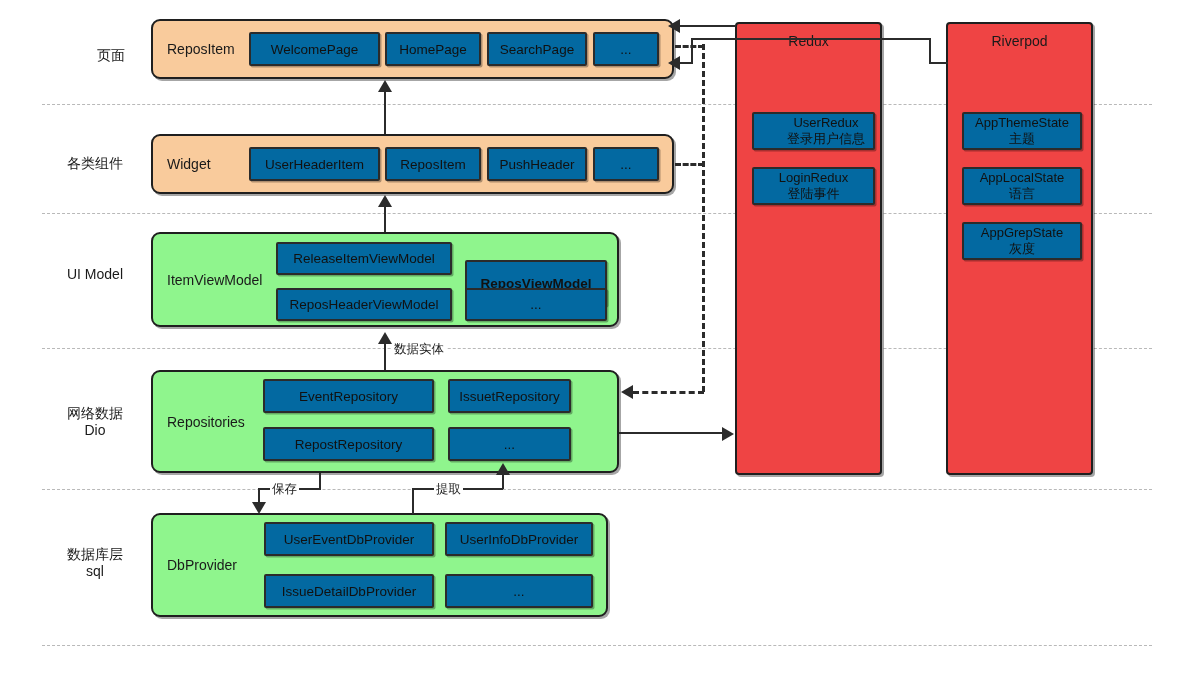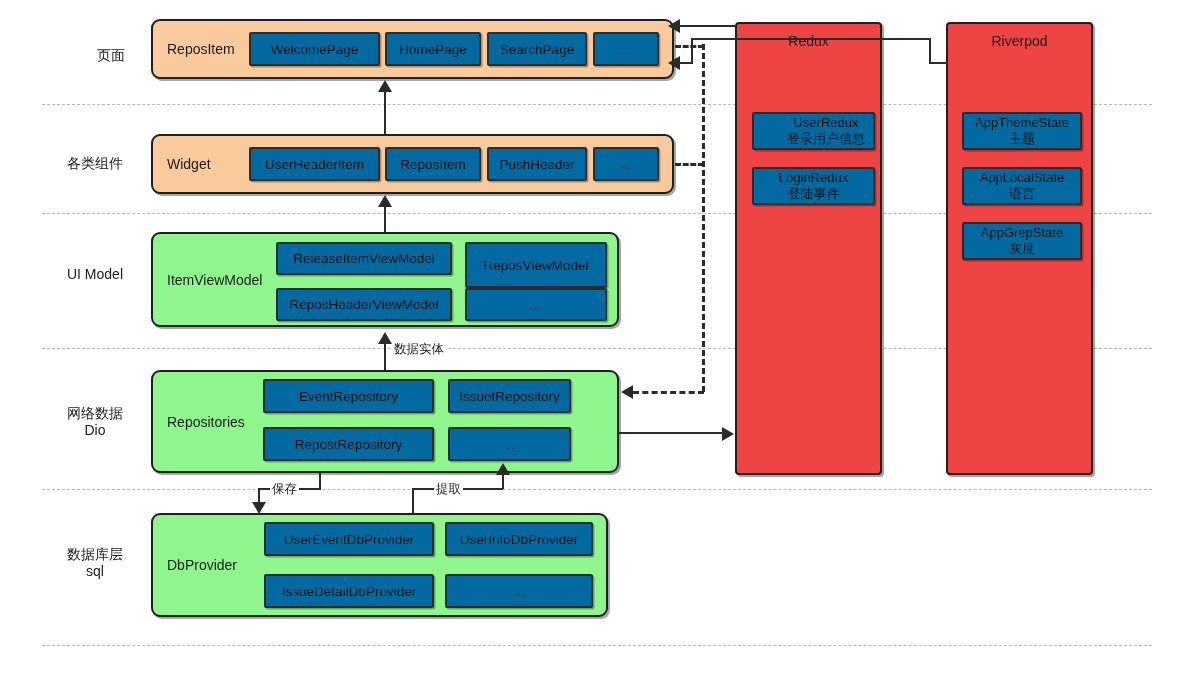--- a/index.html
+++ b/index.html
@@ -90,21 +90,21 @@
   </div>
   <div class="chip" style="left:249px;top:147px;width:131px;height:34px;">UserHeaderItem</div>
   <div class="chip" style="left:385px;top:147px;width:96px;height:34px;">ReposItem</div>
   <div class="chip" style="left:487px;top:147px;width:100px;height:34px;">PushHeader</div>
   <div class="chip" style="left:593px;top:147px;width:66px;height:34px;">...</div>
 
   <div class="group green" style="left:151px;top:232px;width:468px;height:95px;">
     <div class="group-title left">ItemViewModel</div>
   </div>
   <div class="chip" style="left:276px;top:242px;width:176px;height:33px;">ReleaseItemViewModel</div>
-  <div class="chip" style="left:465px;top:242px;width:142px;height:46px;">ReposViewModel</div>
+  <div class="chip" style="left:465px;top:260px;width:142px;height:46px;font-weight:bold;">ReposViewModel</div>
   <div class="chip" style="left:276px;top:288px;width:176px;height:33px;">ReposHeaderViewModel</div>
   <div class="chip" style="left:465px;top:288px;width:142px;height:33px;">...</div>
 
   <div class="group green" style="left:151px;top:370px;width:468px;height:103px;">
     <div class="group-title left">Repositories</div>
   </div>
   <div class="chip" style="left:263px;top:379px;width:171px;height:34px;">EventRepository</div>
   <div class="chip" style="left:448px;top:379px;width:123px;height:34px;">IssuetRepository</div>
   <div class="chip" style="left:263px;top:427px;width:171px;height:34px;">RepostRepository</div>
   <div class="chip" style="left:448px;top:427px;width:123px;height:34px;">...</div>

